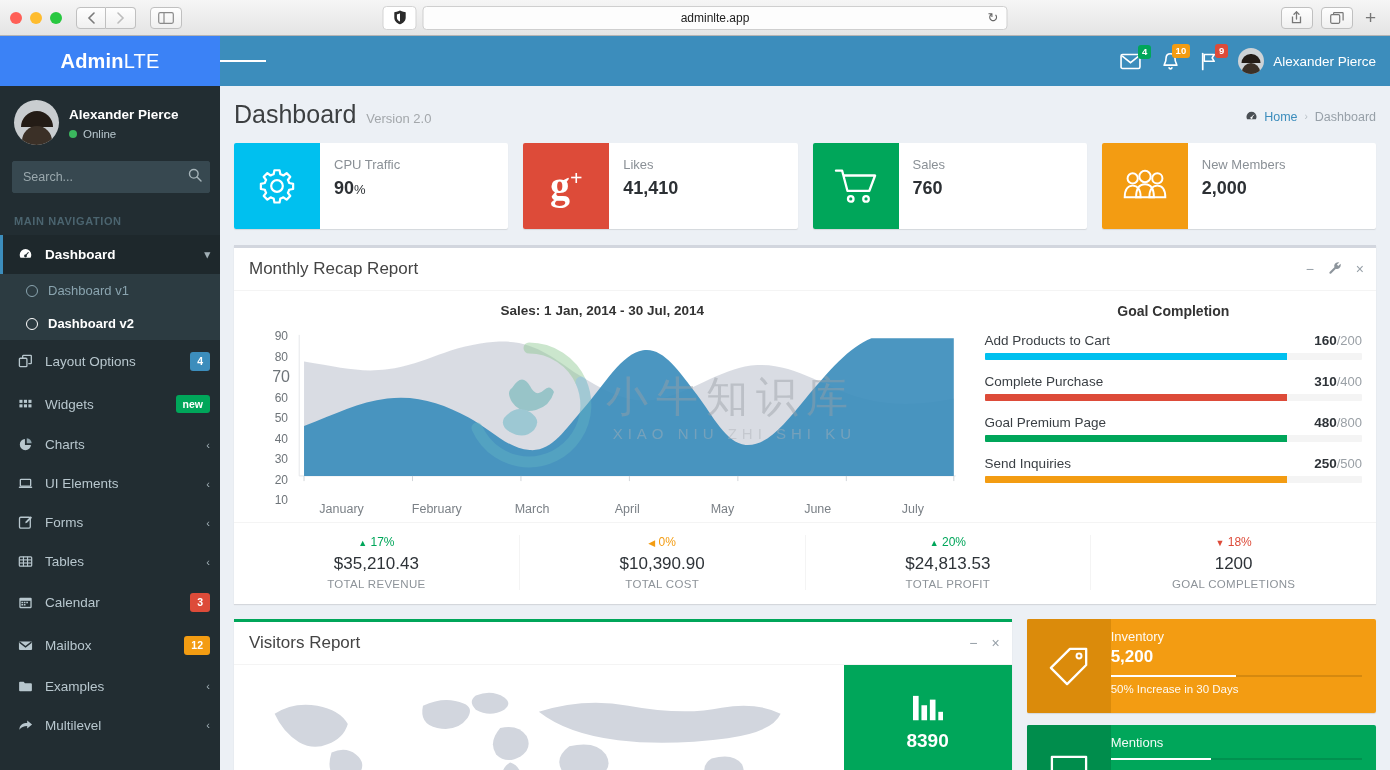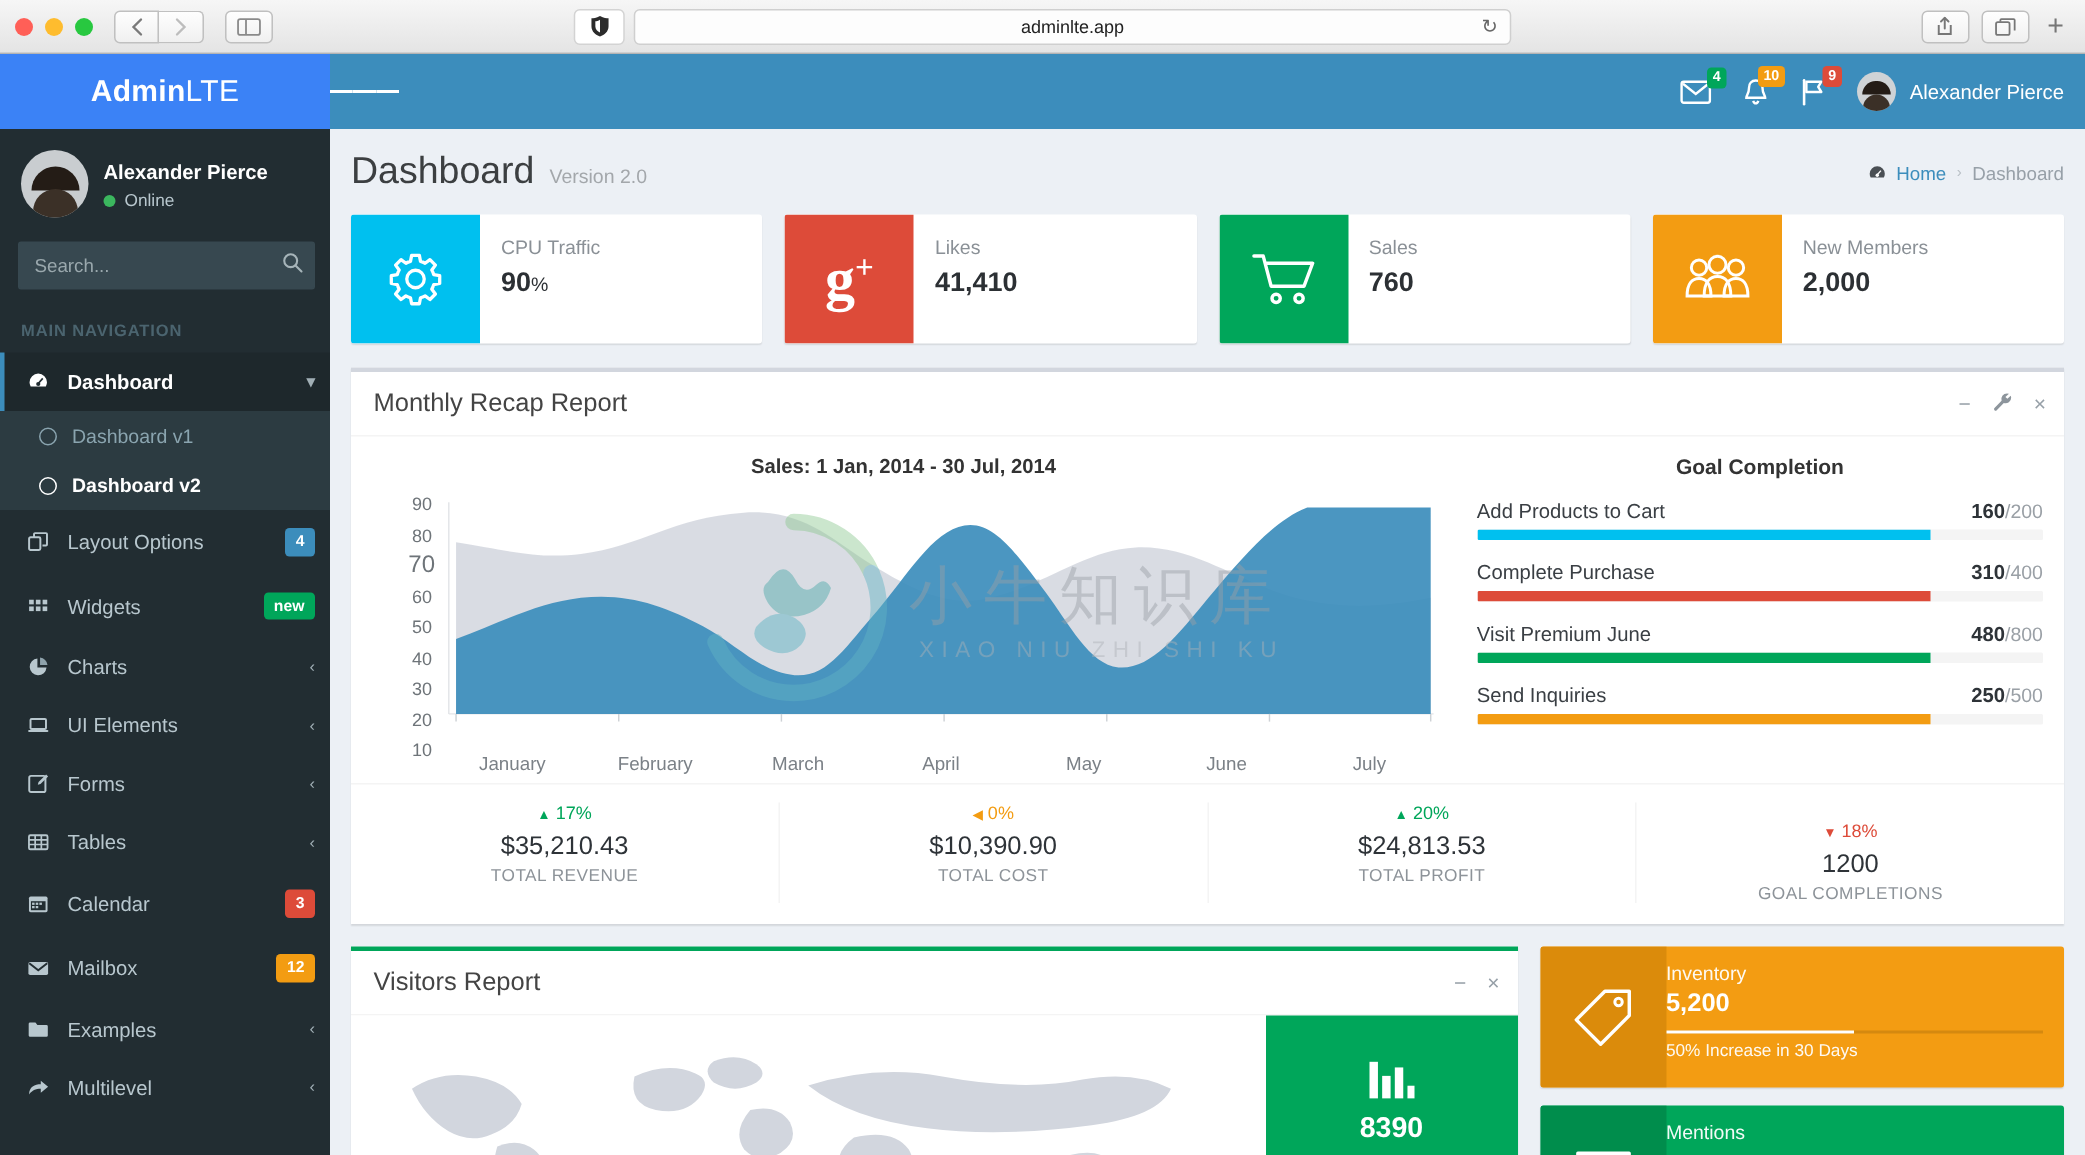--- a/index.html
+++ b/index.html
@@ -228,21 +228,21 @@
   .goal-nums b { color: #2e3338; font-weight: 700; font-size: 13.5px; }
   .progress { height: 7px; background: #f4f4f4; border-radius: 1px; overflow: hidden; }
   .progress > div { height: 100%; }
 
   
   .box-footer { display: flex; padding: 12px 0 14px 0; border-top: 1px solid #f4f4f4; }
   .stat-cell { flex: 1; text-align: center; border-right: 1px solid #f4f4f4; padding: 0 6px; }
   .stat-cell:last-child { border-right: none; }
   .stat-delta { font-size: 12px; margin-bottom: 5px; }
   .stat-delta.up { color: #00a65a; }
-  .stat-delta.down { color: #dd4b39; margin-top: 12px; }
+  .stat-delta.down { color: #dd4b39; }
   .stat-delta.flat { color: #f39c12; }
   .stat-value { font-size: 17px; color: #2e3338; margin-bottom: 4px; }
   .stat-label { font-size: 11.5px; color: #8d9399; text-transform: uppercase; letter-spacing: .3px; }
 
   
   .bottom-row { display: flex; gap: 15px; }
   .bottom-left { width: 69%; }
   .bottom-right { width: 31%; display: flex; flex-direction: column; gap: 12px; }
   .visitors-body { display: flex; height: 115px; }
   .map-area { flex: 1; position: relative; overflow: hidden; background: #fff; }
@@ -732,21 +732,21 @@
                   <div class="goal-top">
                     <span class="goal-label">Complete Purchase</span>
                     <span class="goal-nums"><b>310</b><span>/400</span></span>
                   </div>
                   <div class="progress">
                     <div style="width: 80%; background: rgb(221, 75, 57);"></div>
                   </div>
                 </div>
                 <div class="goal-item">
                   <div class="goal-top">
-                    <span class="goal-label">Visit Premium June</span>
+                    <span class="goal-label">Goal Premium Page</span>
                     <span class="goal-nums"><b>480</b><span>/800</span></span>
                   </div>
                   <div class="progress">
                     <div style="width: 80%; background: rgb(0, 166, 90);"></div>
                   </div>
                 </div>
                 <div class="goal-item">
                   <div class="goal-top">
                     <span class="goal-label">Send Inquiries</span>
                     <span class="goal-nums"><b>250</b><span>/500</span></span>

